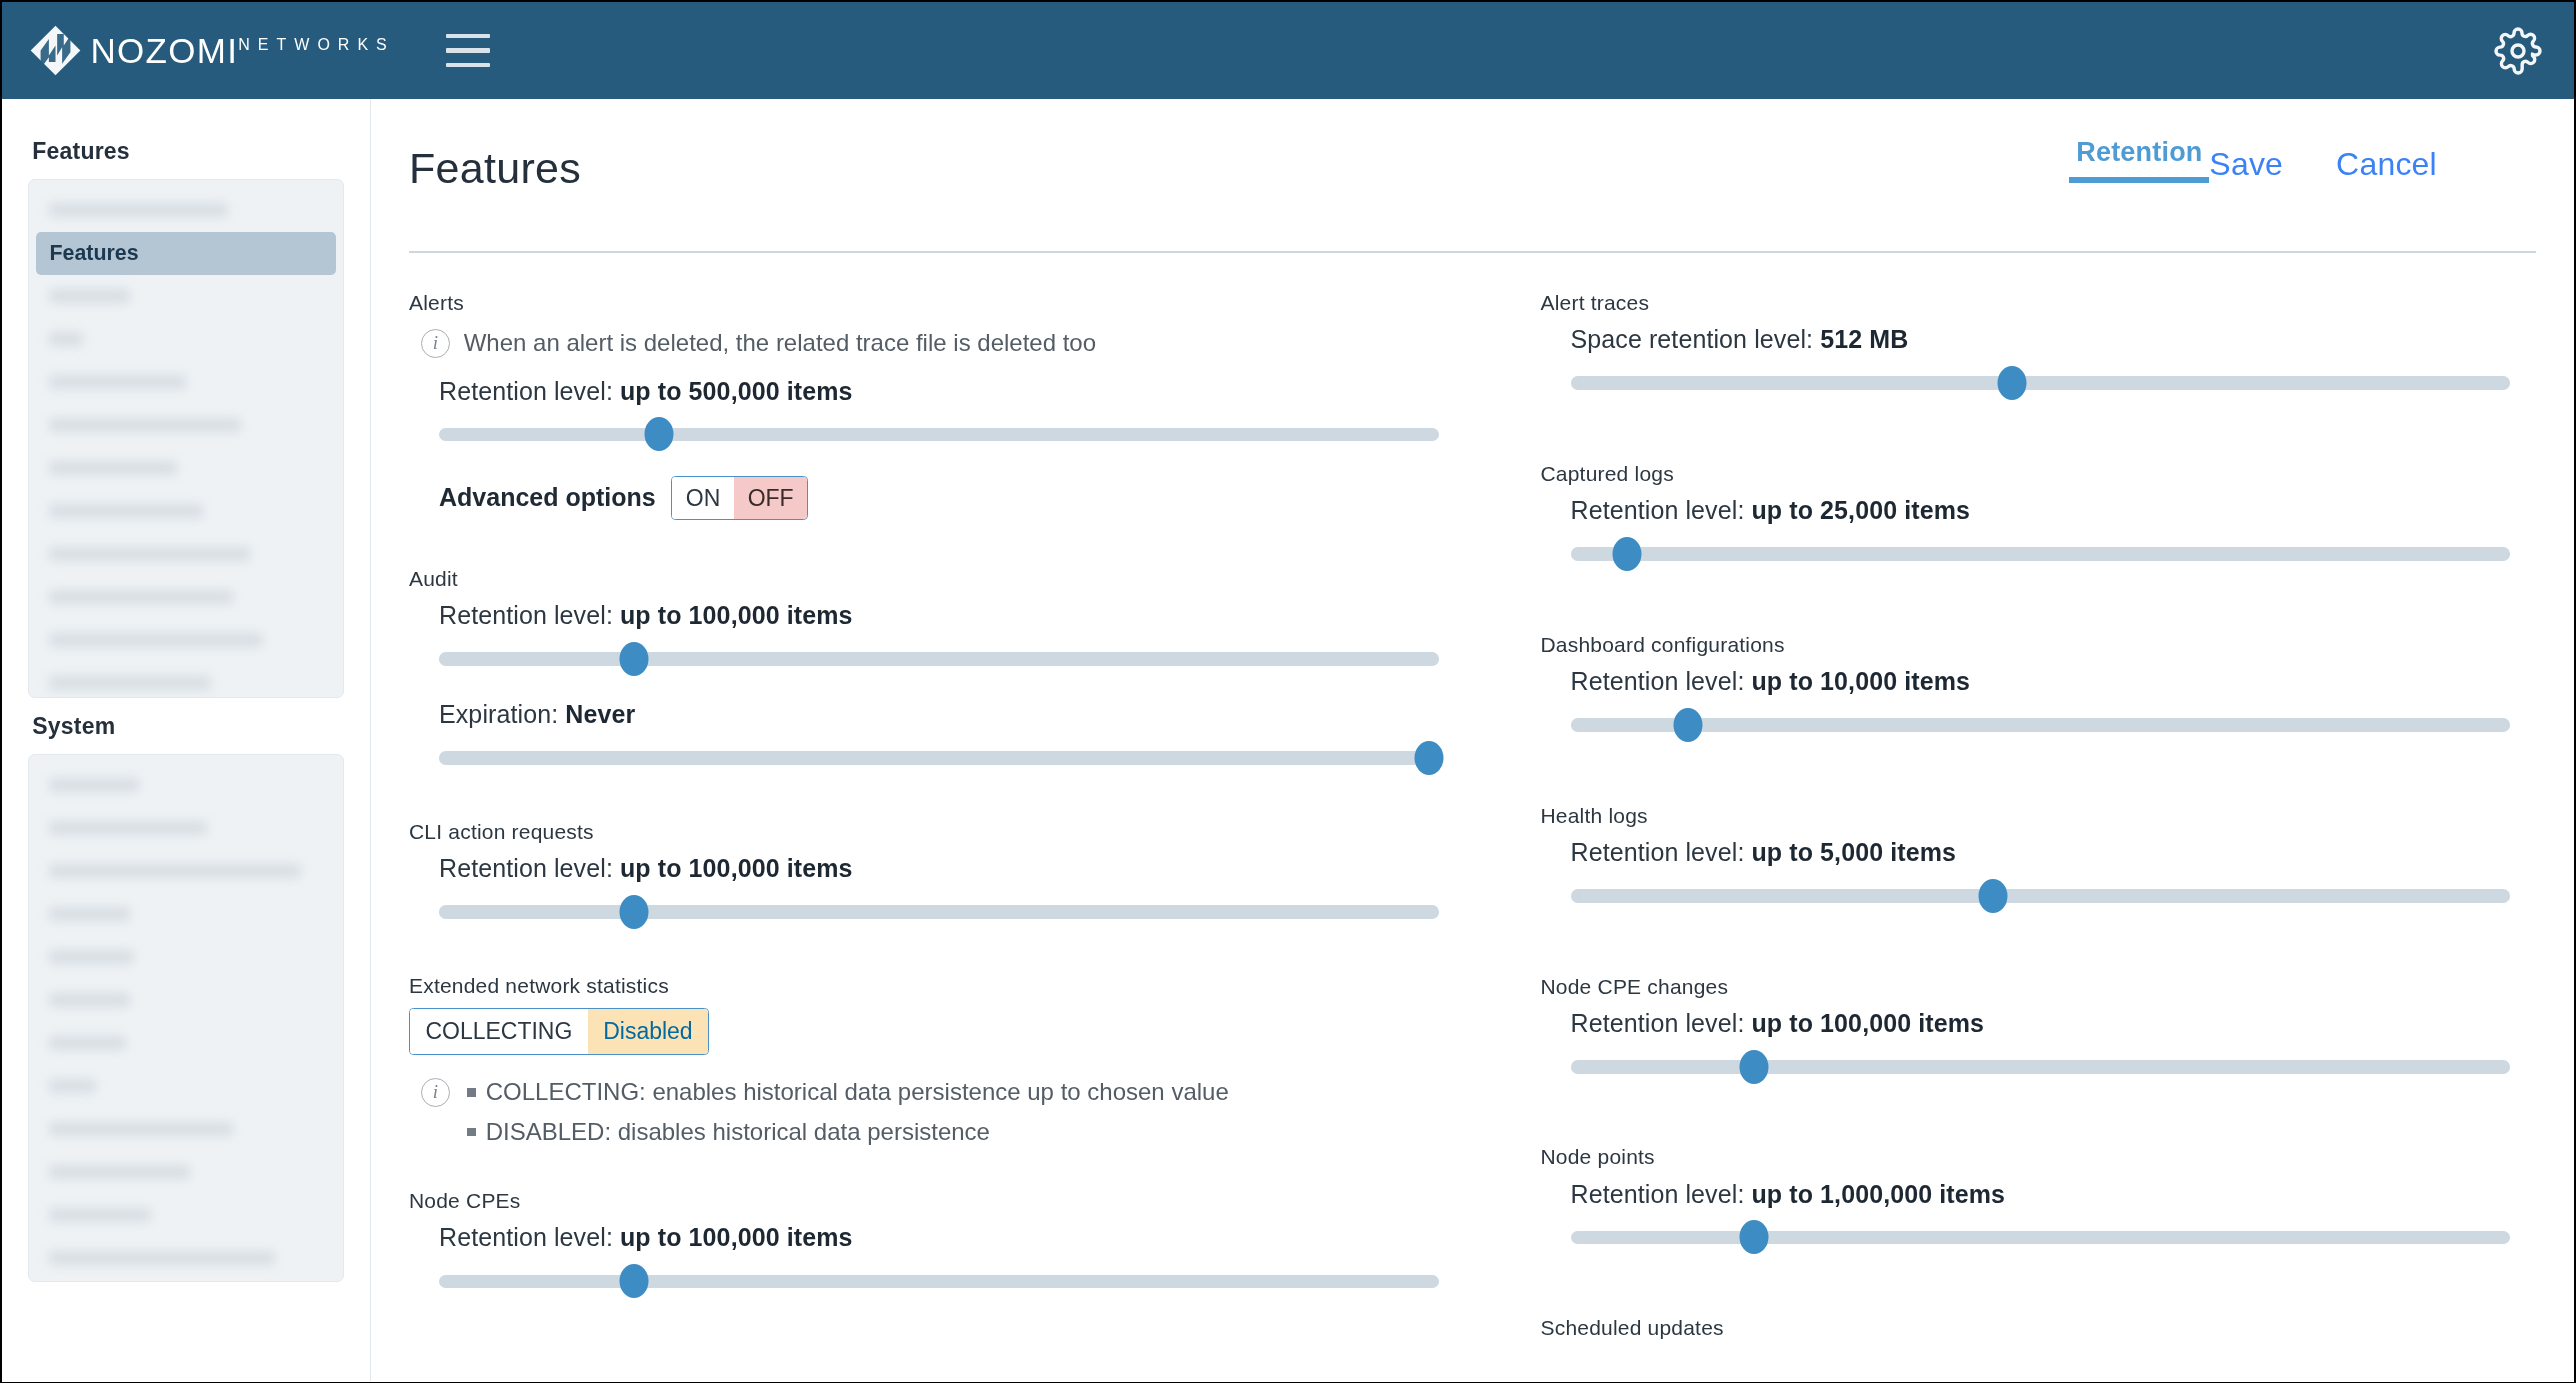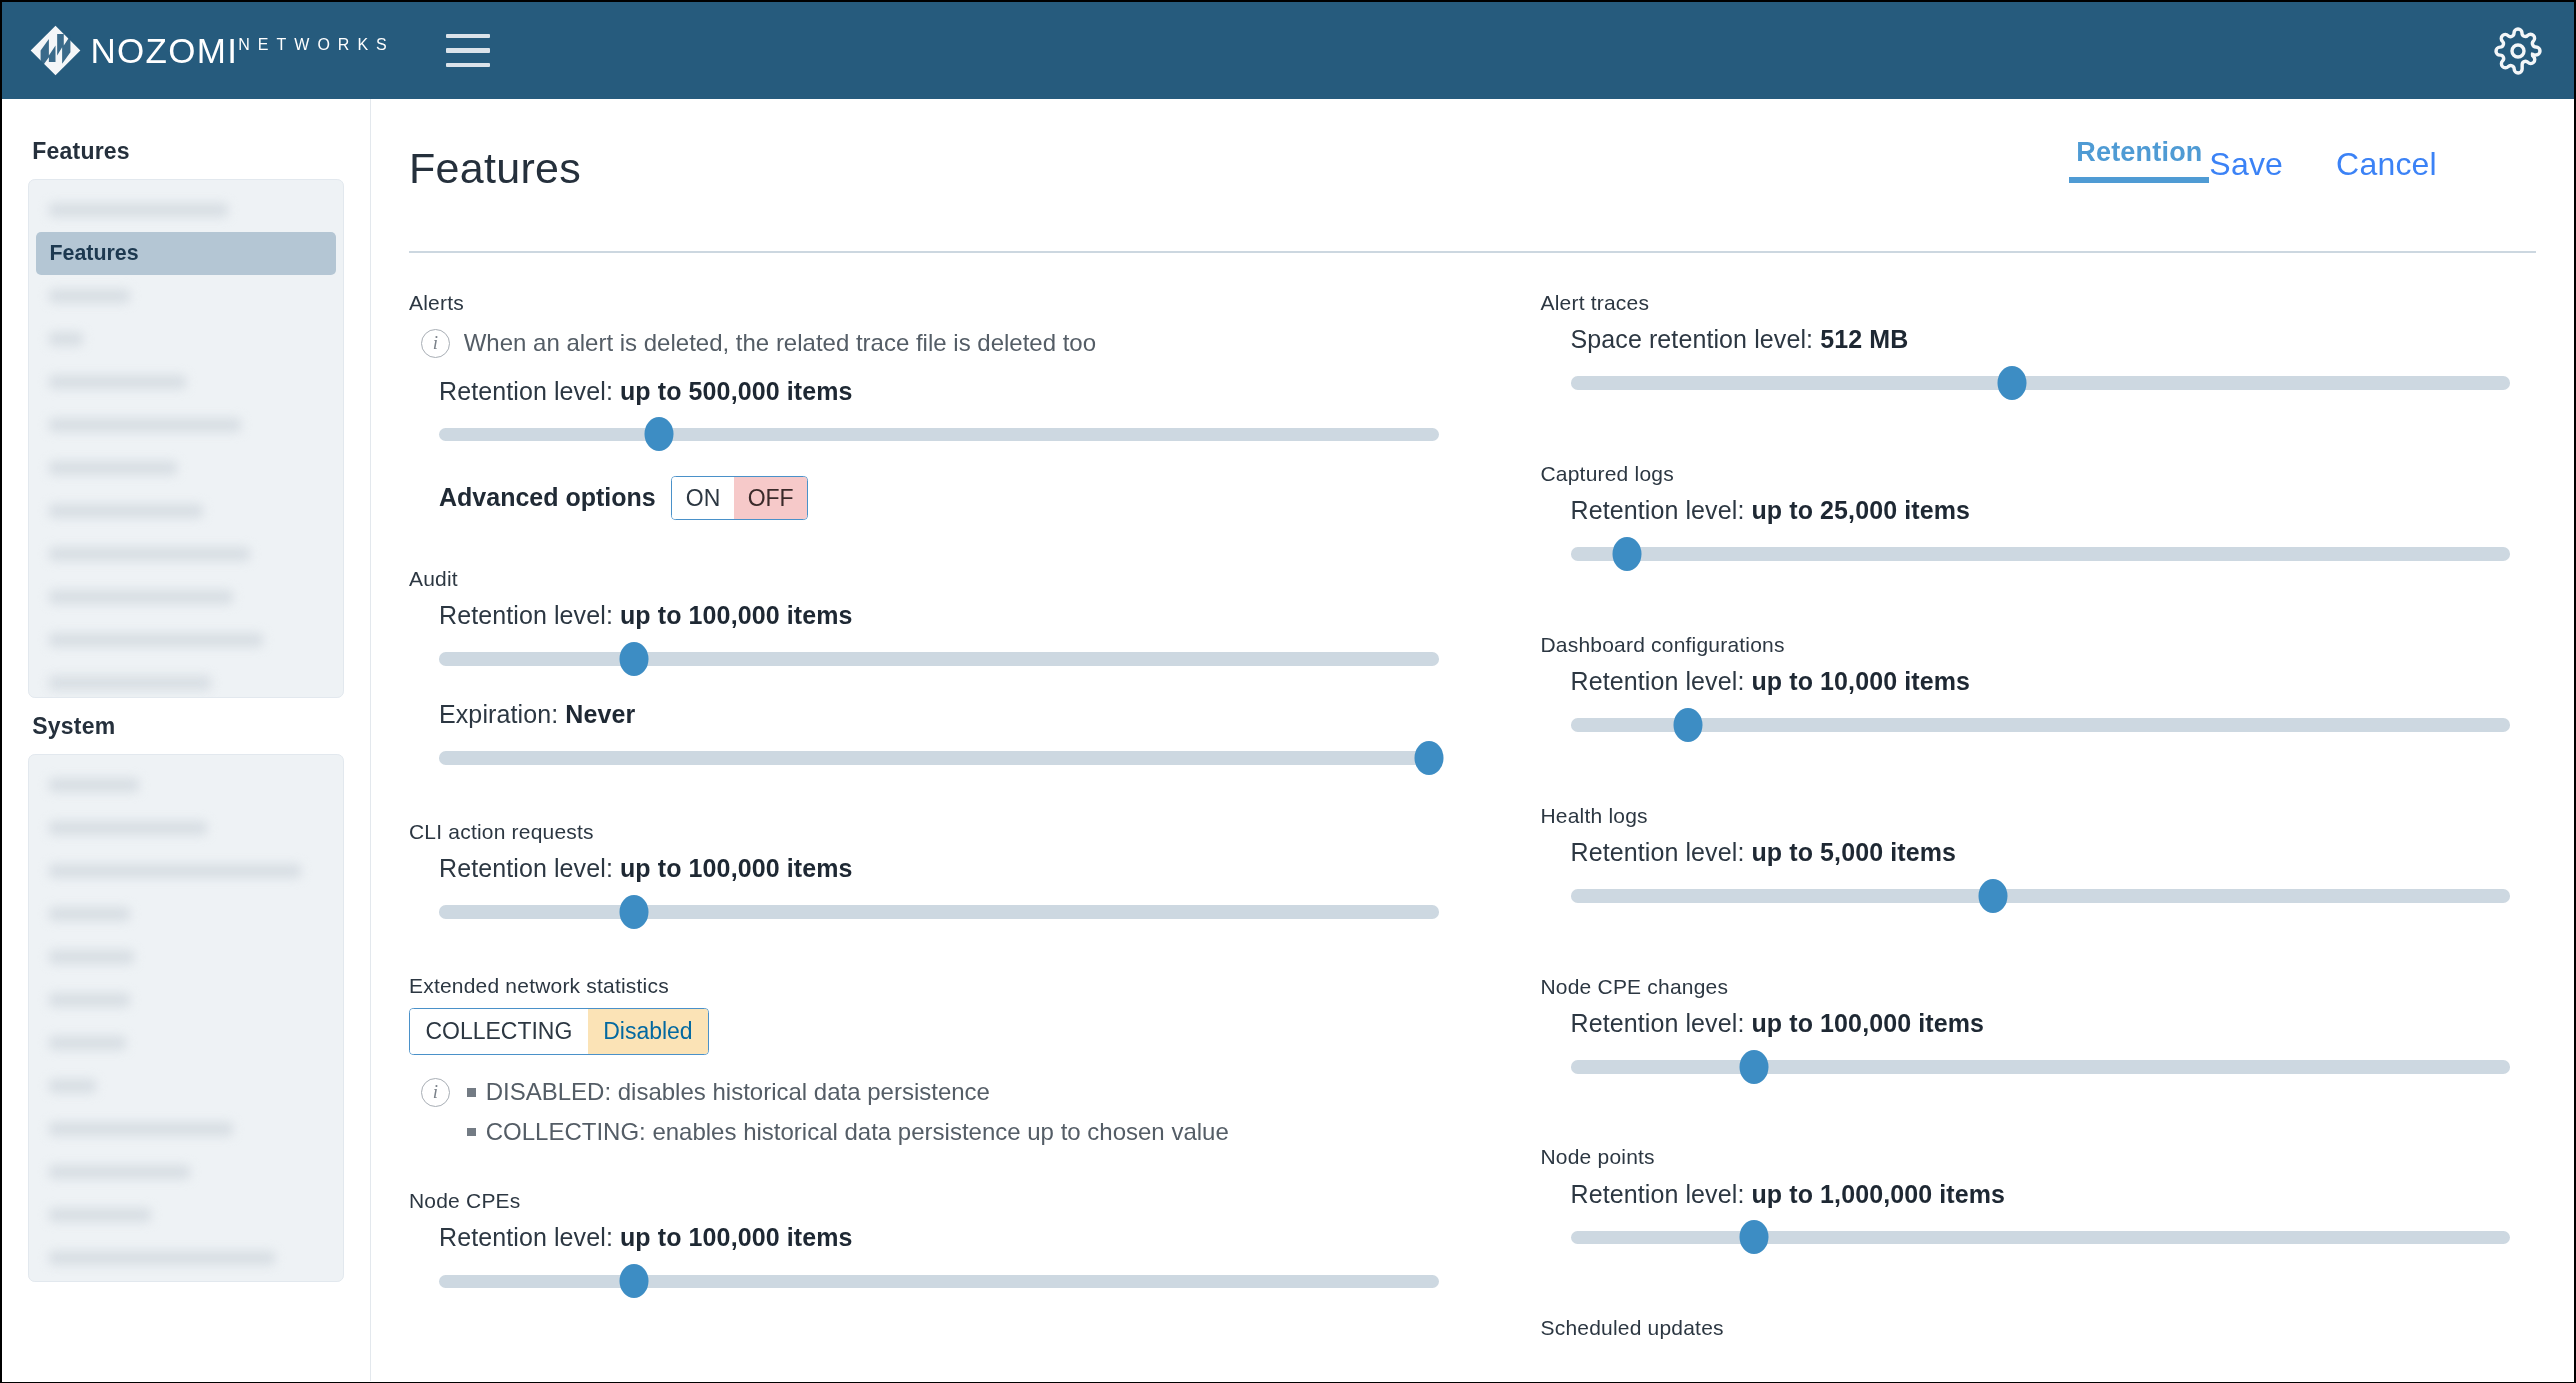--- a/index.html
+++ b/index.html
@@ -376,22 +376,22 @@
                 </div>
               </div>
               <div class="gap-sm"></div>
             </div>
             <div class="section"><div class="section-title">Extended network statistics</div><div class="indent"></div><div class="toggle wide" style="margin-bottom: 19px;">
                 <span class="opt">COLLECTING</span>
                 <span class="opt sel-warn">Disabled</span>
               </div><div class="note">
                 <span class="info-icon">i</span>
                 <ul class="note-text note-list">
+                  <li>COLLECTING: enables historical data persistence up to chosen value</li>
                   <li>DISABLED: disables historical data persistence</li>
-                  <li>COLLECTING: enables historical data persistence up to chosen value</li>
                 </ul>
               </div><div class="gap-sm"></div></div>
             <div class="section">
               <div class="section-title">Node CPEs</div>
               <div class="indent">
                 <div class="field-label"><span>Retention level: </span><b>up to 100,000 items</b></div>
                 <div class="slider">
                   <div class="track"></div>
                   <div class="knob" style="left: 19.5%;"></div>
                 </div>

